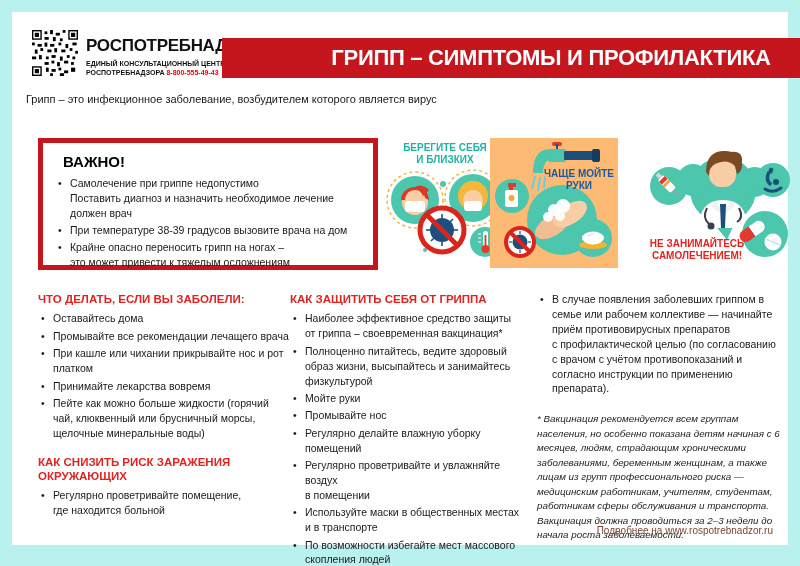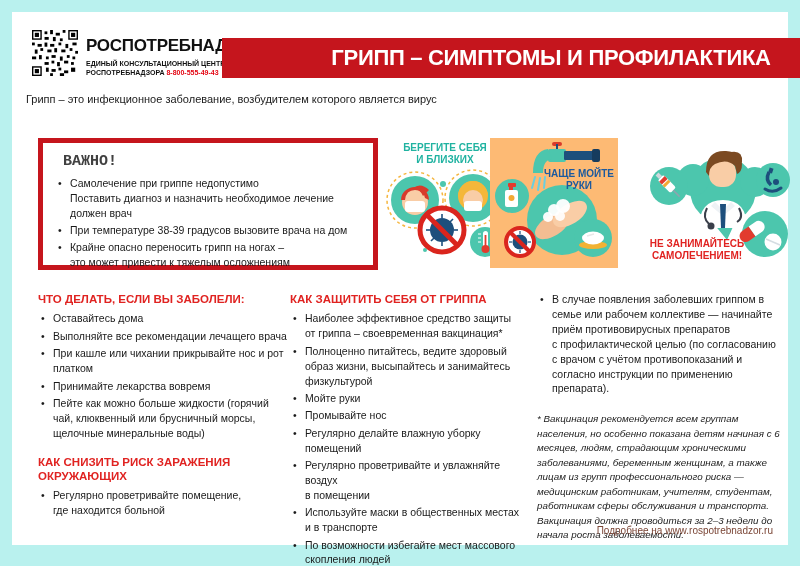--- a/index.html
+++ b/index.html
@@ -27,21 +27,21 @@
   }
   .banner-title{color:#ffffff;font-weight:bold;font-size:22px;letter-spacing:-0.3px;}
   
   .intro{position:absolute;left:14px;top:80px;width:756px;font-size:11px;line-height:1.45;}
   .intro b{font-weight:bold;}
   
   .imp-box{
     position:absolute;left:26px;top:126px;width:306px;height:106px;
     border:5px solid #c5151d;background:#fff;padding:8px 12px;
   }
-  .imp-title{color:#404040;font-weight:bold;font-size:15px;margin:2px 0 6px 8px;font-family:Liberation Mono, monospace;}
+  .imp-title{color:#000000;font-weight:bold;font-size:15px;margin:2px 0 6px 8px;}
   ul.bullets{list-style:none;margin:0;padding:0;}
   ul.bullets li{
     position:relative;padding-left:15px;font-size:10.5px;line-height:1.42;
     margin-bottom:2px;white-space:pre-line;
   }
   ul.bullets li::before{content:"•";position:absolute;left:3px;top:0;}
   .imp-box ul.bullets li{font-size:10.5px;}
   
   .ill{position:absolute;top:126px;height:130px;}
   .ill-1{left:373px;width:120px;}
@@ -290,21 +290,21 @@
       <line x1="121" y1="101" x2="135" y2="107" stroke="#d5dde2" stroke-width="1.5"></line>
     </svg>
     <div class="cap cap-3">НЕ ЗАНИМАЙТЕСЬ
 САМОЛЕЧЕНИЕМ!</div>
   </div>
 
   <div class="col col-1">
     <h3>ЧТО ДЕЛАТЬ, ЕСЛИ ВЫ ЗАБОЛЕЛИ:</h3>
     <ul class="bullets">
       <li>Оставайтесь дома</li>
-      <li>Выполняйте все рекомендации лечащего врача</li>
+      <li>Промывайте все рекомендации лечащего врача</li>
       <li>При кашле или чихании прикрывайте нос и рот платком</li>
       <li>Принимайте лекарства вовремя</li>
       <li>Пейте как можно больше жидкости (горячий чай, клюквенный или брусничный морсы, щелочные минеральные воды)</li>
     </ul>
     <div class="section2">
       <h3>КАК СНИЗИТЬ РИСК ЗАРАЖЕНИЯ ОКРУЖАЮЩИХ</h3>
       <ul class="bullets">
         <li>Регулярно проветривайте помещение,
 где находится больной</li>
 

